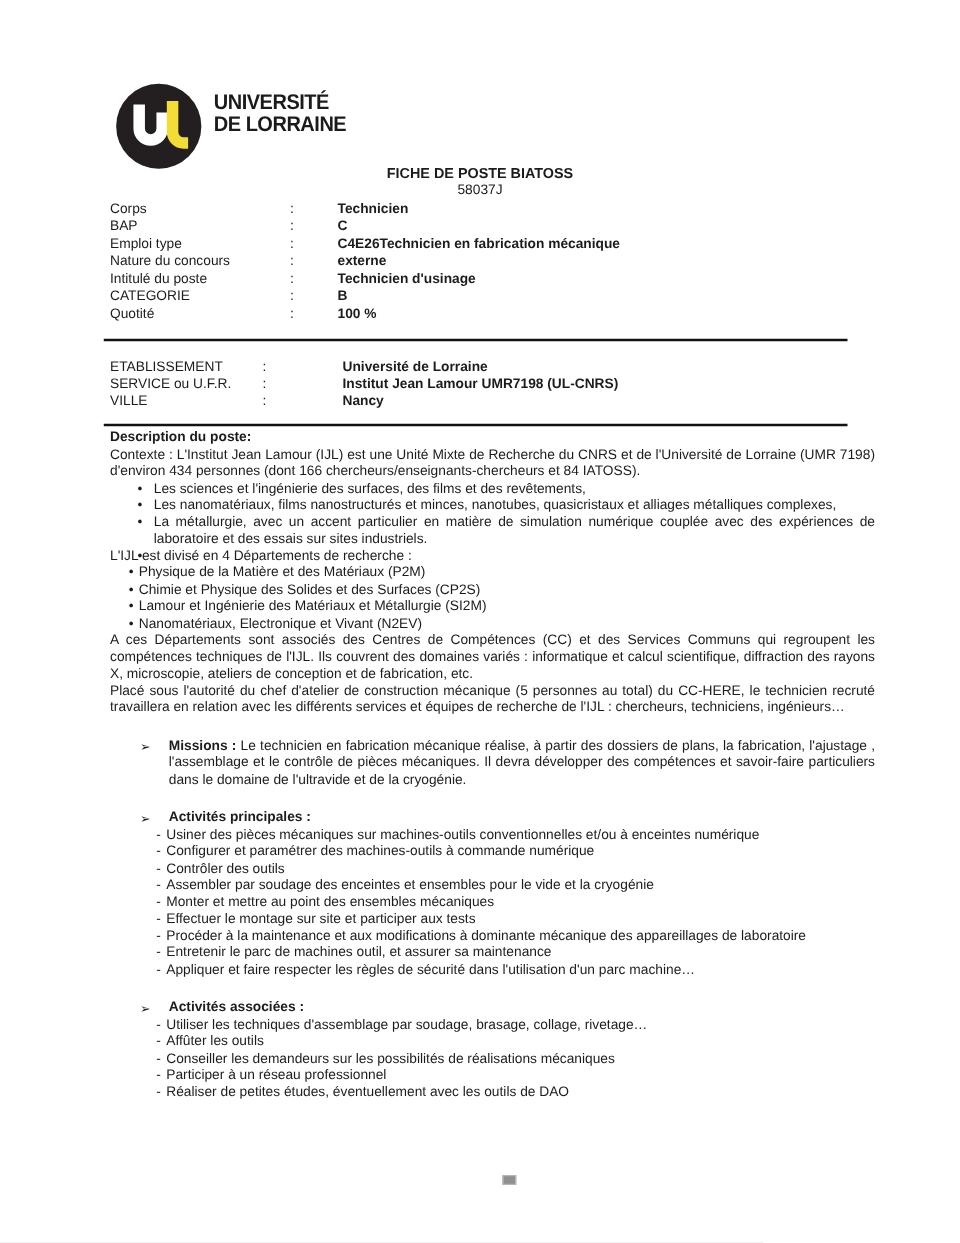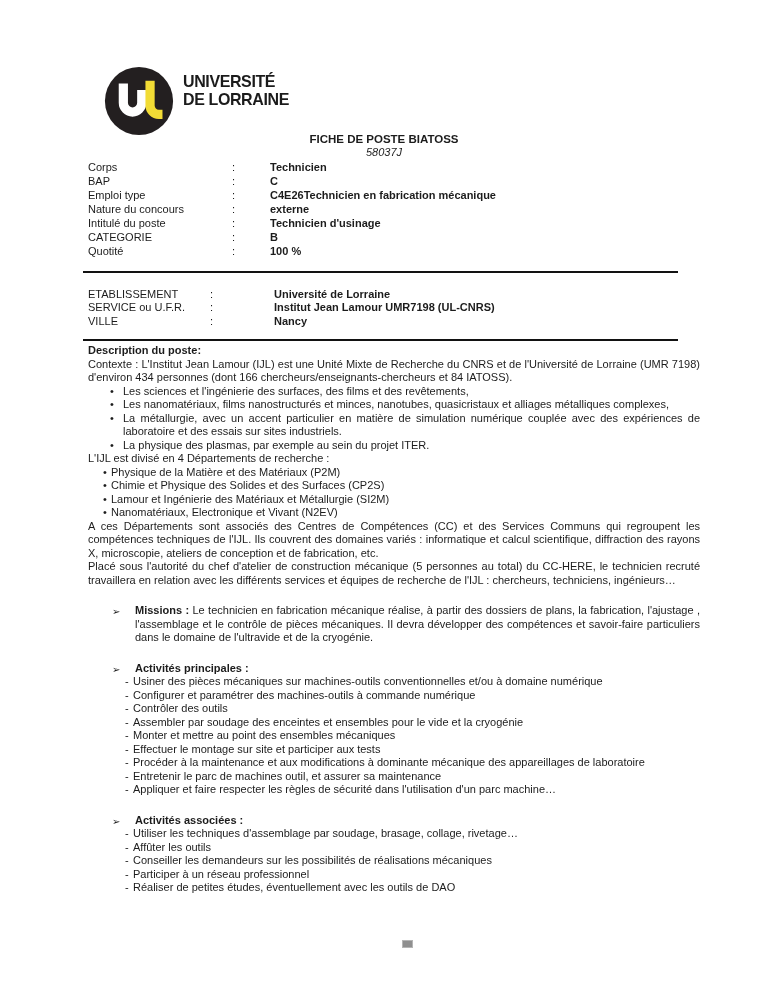--- a/index.html
+++ b/index.html
@@ -1,28 +1,28 @@
 <!DOCTYPE html>
 <html><head>
 <meta charset="utf-8">
 <style>
   html,body{margin:0;padding:0;background:#e8e8e8;}
   .page{
     width:768px;height:994px;margin:0 auto;position:relative;background:#ffffff;
     font-family:"Liberation Sans","DejaVu Sans",sans-serif;color:#1c1c1c;overflow:hidden;
   }
   
-  .logo{position:absolute;left:104px;top:66px;display:flex;align-items:flex-start;}
+  .logo{position:absolute;left:92px;top:66px;display:flex;align-items:flex-start;}
   .logo svg{width:70px;height:70px;display:block;}
   .wordmark{margin:7px 0 0 9px;font-weight:bold;font-size:17px;line-height:18px;
             letter-spacing:-0.4px;color:#1b1b1b;transform:scaleX(0.94);transform-origin:left top;white-space:nowrap;}
   
   .header{padding-top:133px;text-align:center;line-height:13px;}
   .doc-title{font-size:11.5px;font-weight:bold;}
-  .doc-ref{font-size:11px;font-style:italic;}
+  .doc-ref{font-size:11px;}
   
   .fields{margin:1px 0 0 88px;font-size:11px;line-height:14px;}
   .frow{display:flex;align-items:center;}
   .frow .lbl{width:144px;flex:none;}
   .frow .sep{width:38px;flex:none;}
   .frow .val{font-weight:bold;white-space:nowrap;}
   .frow .val2{}
   .fields2{margin-top:15px;line-height:13.4px;}
   .fields2 .lbl{width:122px;}
   .fields2 .sep{width:64px;}
@@ -148,21 +148,21 @@
       <div class="block bullet">
         <span class="marker">•</span> <span class="txt">Les sciences et l'ingénierie des surfaces, des films et des revêtements,</span>
       </div>
       <div class="block bullet">
         <span class="marker">•</span> <span class="txt">Les nanomatériaux, films nanostructurés et minces, nanotubes, quasicristaux et alliages métalliques complexes,</span>
       </div>
       <div class="block bullet">
         <span class="marker">•</span> <span class="txt">La métallurgie, avec un accent particulier en matière de simulation numérique couplée avec des expériences de laboratoire et des essais sur sites industriels.</span>
       </div>
       <div class="block bullet">
-        <span class="marker">•</span> <span class="txt">La physique des plasmas, par exemple au sein du projet ITER.</span>
+        <span class="marker">•</span> 
       </div>
       <div class="block plain">
          <span class="txt">L'IJL est divisé en 4 Départements de recherche :</span>
       </div>
       <div class="block subbullet">
         <span class="marker">•</span> <span class="txt">Physique de la Matière et des Matériaux (P2M)</span>
       </div>
       <div class="block subbullet">
         <span class="marker">•</span> <span class="txt">Chimie et Physique des Solides et des Surfaces (CP2S)</span>
       </div>
@@ -178,21 +178,21 @@
       <div class="block plain">
          <span class="txt">Placé sous l'autorité du chef d'atelier de construction mécanique (5 personnes au total) du CC-HERE, le technicien recruté travaillera en relation avec les différents services et équipes de recherche de l'IJL : chercheurs, techniciens, ingénieurs…</span>
       </div>
       <div class="block arrow">
         <span class="marker">➢</span><span class="lead">Missions :</span> <span class="txt">Le technicien en fabrication mécanique réalise, à partir des dossiers de plans, la fabrication, l'ajustage , l'assemblage et le contrôle de pièces mécaniques. Il devra développer des compétences et savoir-faire particuliers dans le domaine de l'ultravide et de la cryogénie.</span>
       </div>
       <div class="block arrow">
         <span class="marker">➢</span><span class="lead">Activités principales :</span> 
       </div>
       <div class="block dash">
-        <span class="marker">-</span> <span class="txt">Usiner des pièces mécaniques sur machines-outils conventionnelles et/ou à domaine numérique</span>
+        <span class="marker">-</span> <span class="txt">Usiner des pièces mécaniques sur machines-outils conventionnelles et/ou à enceintes numérique</span>
       </div>
       <div class="block dash">
         <span class="marker">-</span> <span class="txt">Configurer et paramétrer des machines-outils à commande numérique</span>
       </div>
       <div class="block dash">
         <span class="marker">-</span> <span class="txt">Contrôler des outils</span>
       </div>
       <div class="block dash">
         <span class="marker">-</span> <span class="txt">Assembler par soudage des enceintes et ensembles pour le vide et la cryogénie</span>
       </div>

